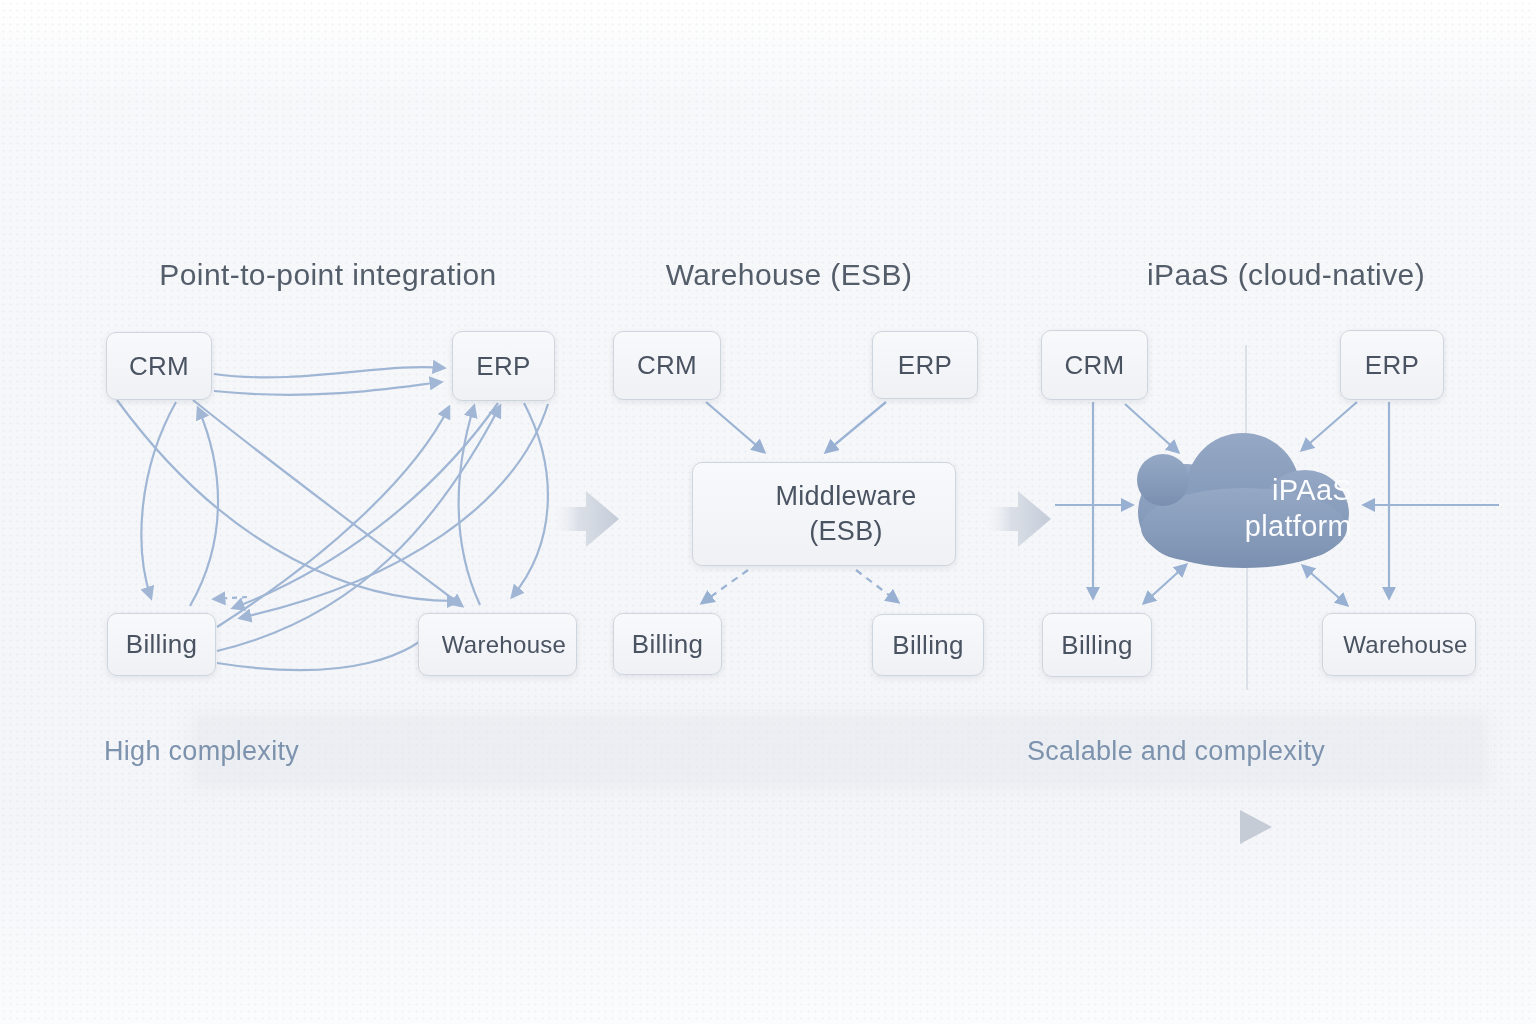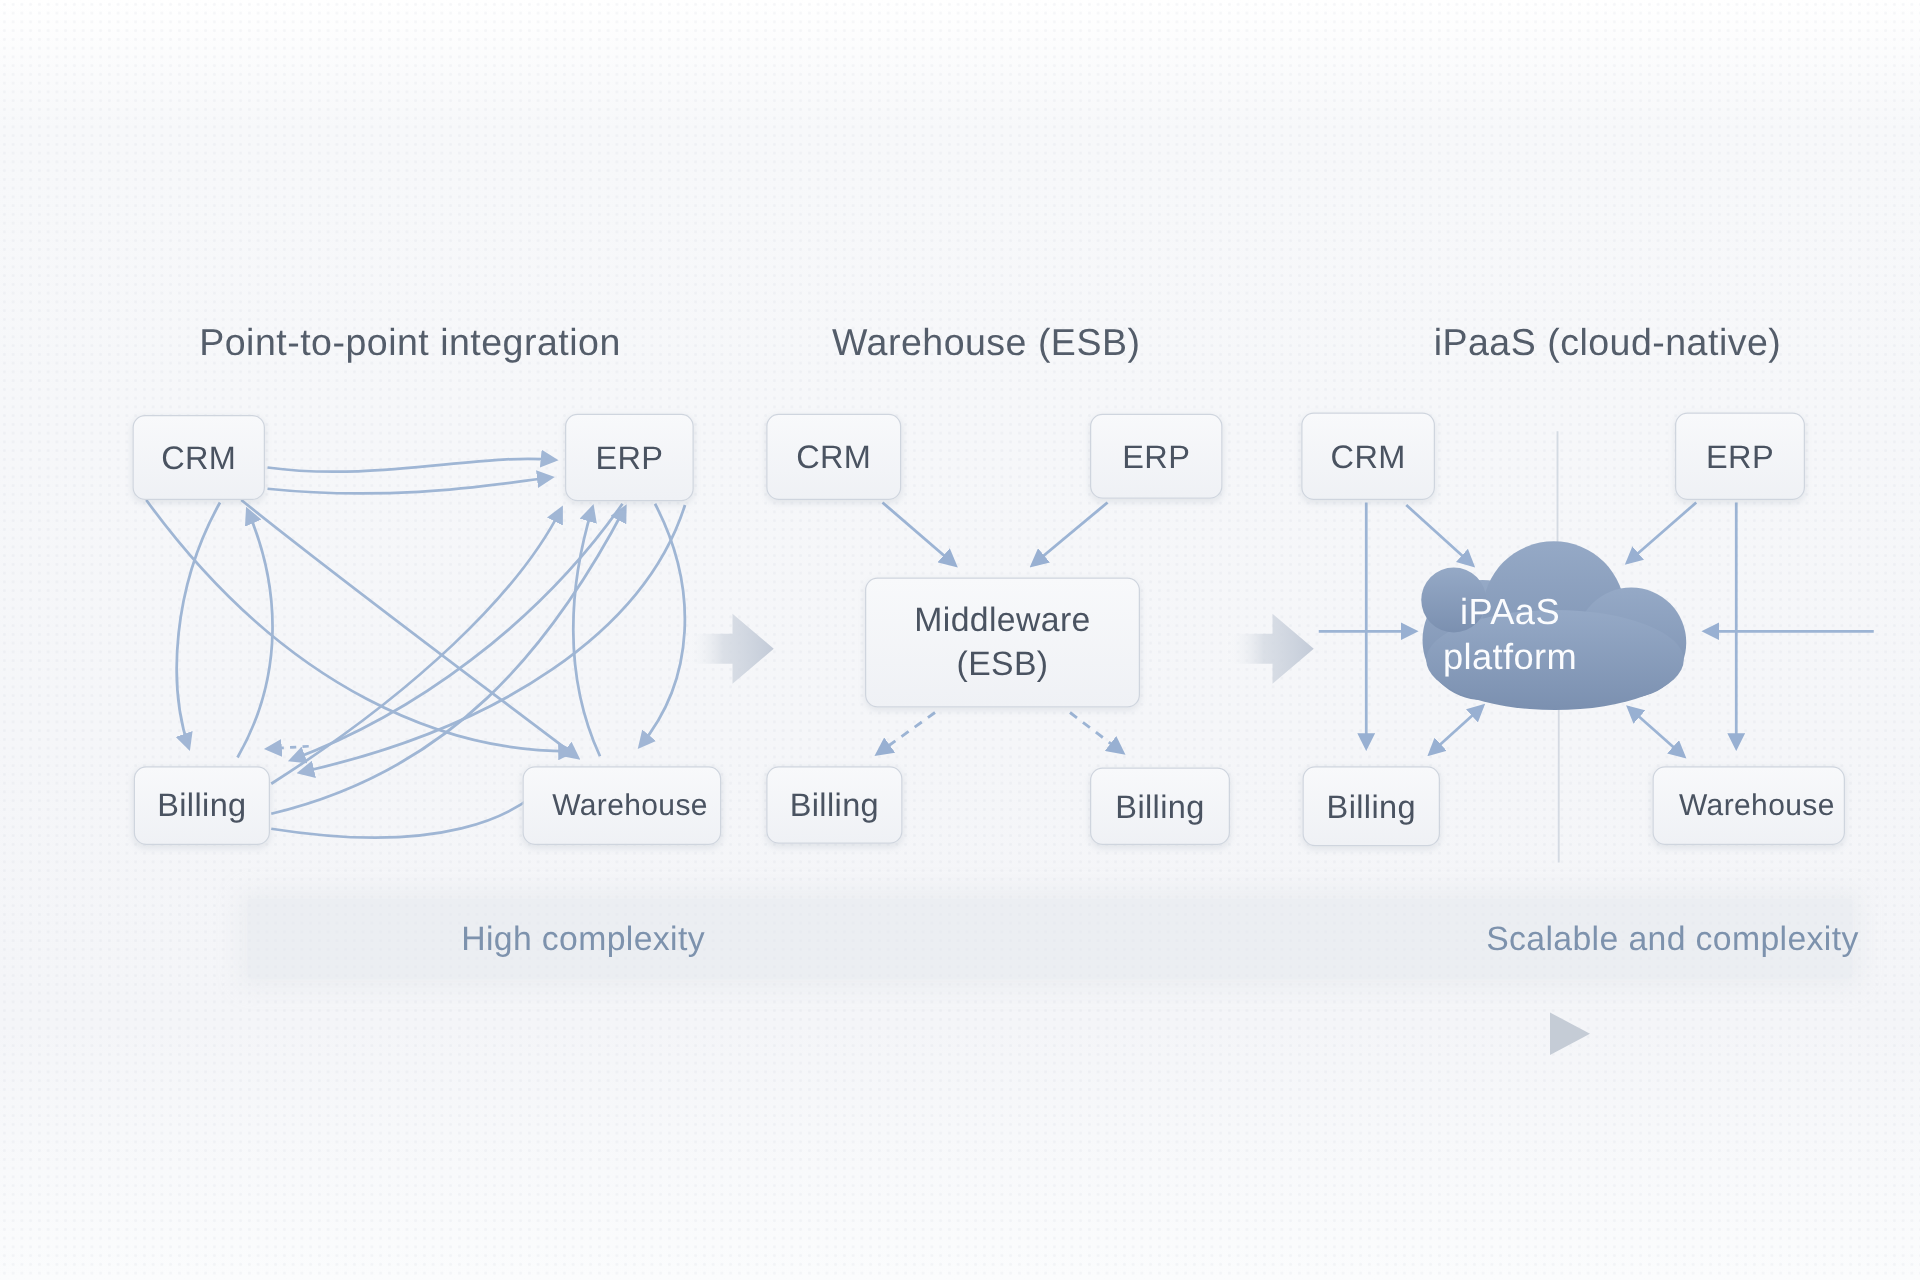--- a/index.html
+++ b/index.html
@@ -20,33 +20,33 @@
   }
   .node{
     position:absolute;display:flex;align-items:center;justify-content:center;
     background:linear-gradient(180deg,#f8f9fb 0%,#eff1f5 100%);
     border:1px solid #cfd5de;border-radius:10px;
     color:#4a5361;font-size:26px;letter-spacing:.3px;
     box-shadow:0 2px 6px rgba(130,142,160,0.18);
   }
   .node.small-label{font-size:24px;padding-left:13px;}
   .hub{
-    flex-direction:column;font-size:27px;line-height:35px;
+    flex-direction:column;font-size:27px;line-height:35px;padding-left:44px;
   }
   .band{
     position:absolute;left:198px;top:719px;width:1284px;height:64px;
     background:rgba(228,231,236,0.55);border-radius:3px;
     box-shadow:0 0 16px 6px rgba(228,231,236,0.5);
   }
   .caption{
-    position:absolute;top:736px;width:460px;text-align:right;
+    position:absolute;top:736px;width:460px;text-align:left;
     font-size:27px;color:#7d92ad;letter-spacing:.3px;
   }
   .cloud-label{
-    position:absolute;left:1108px;top:472px;width:200px;text-align:center;
+    position:absolute;left:1152px;top:472px;width:200px;text-align:right;
     color:#fbfcfe;font-size:29px;line-height:36px;letter-spacing:.3px;
   }
 </style>
 </head>
 <body>
 
 <div class="stage">
   <div class="dots"></div>
 
   <svg class="links" width="1536" height="1024" viewBox="0 0 1536 1024">

